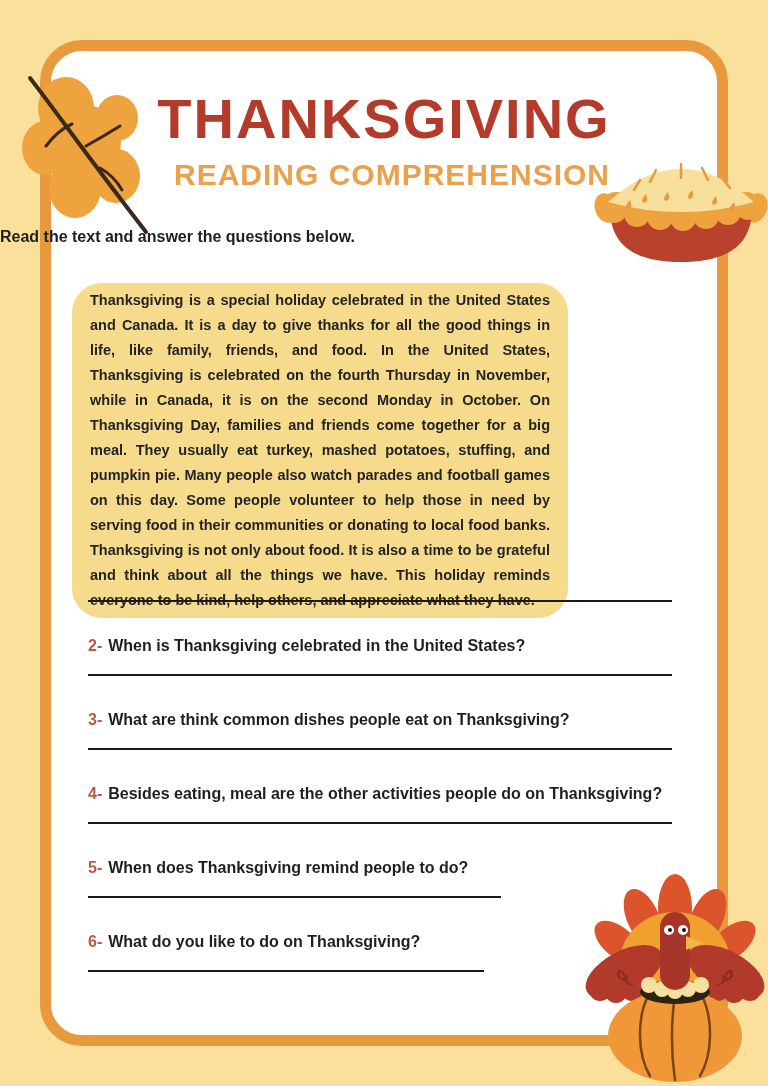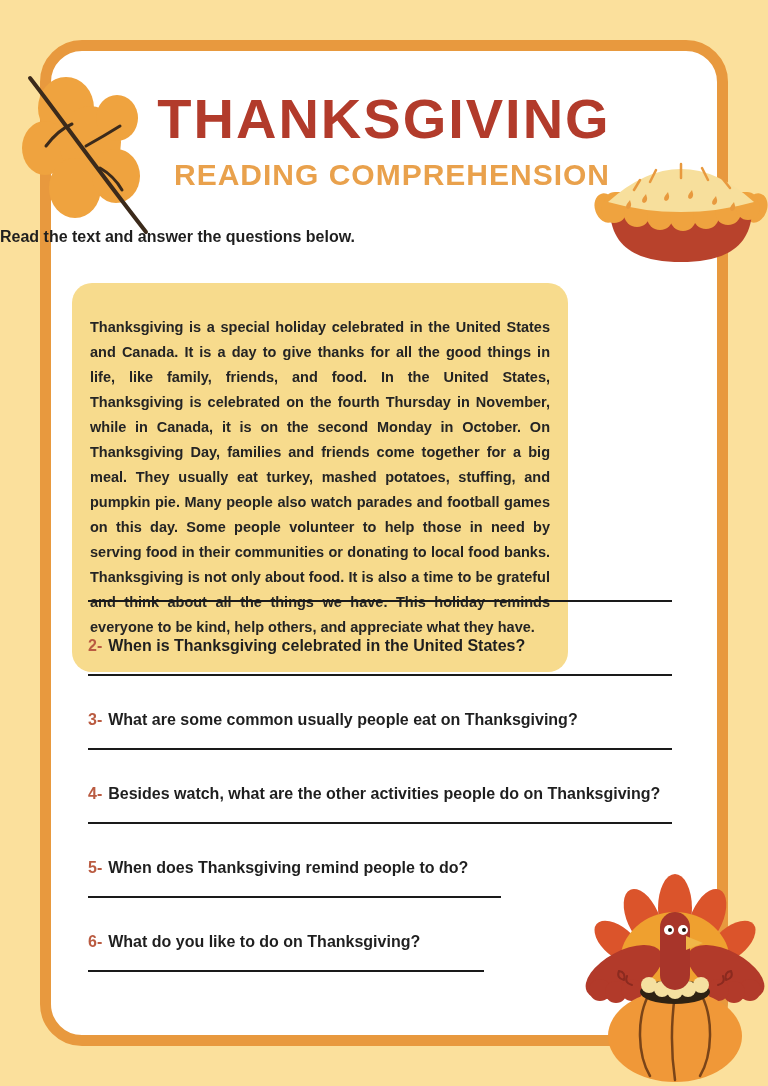--- a/index.html
+++ b/index.html
@@ -55,22 +55,22 @@
     font-weight: 600;
     color: #1F1F1F;
     z-index: 3;
   }
   .passage {
     position: absolute;
     left: 72px; top: 283px;
     width: 496px;
     min-height: 296px;
     background: #F7DB8D;
-    border-radius: 20px;
-    padding: 32px 18px;
+    border-radius: 30px;
+    padding: 5px 18px;
     z-index: 3;
   }
   .passage p {
     font-size: 14.5px;
     line-height: 25px;
     font-weight: 600;
     color: #242424;
     text-align: justify;
   }
   .questions {
@@ -124,26 +124,26 @@
     <div class="question">
       <div class="answer-line"></div>
     </div>
 
     <div class="question">
       <p class="q-row"><span class="q-num">2-</span><span>When is Thanksgiving celebrated in the United States?</span></p>
       <div class="answer-line"></div>
     </div>
 
     <div class="question">
-      <p class="q-row"><span class="q-num">3-</span><span>What are some common usually people eat on Thanksgiving?</span></p>
-      <div class="answer-line"></div>
-    </div>
-
-    <div class="question">
-      <p class="q-row"><span class="q-num">4-</span><span>Besides watch, what are the other activities people do on Thanksgiving?</span></p>
+      <p class="q-row"><span class="q-num">3-</span><span>What are think common dishes people eat on Thanksgiving?</span></p>
+      <div class="answer-line"></div>
+    </div>
+
+    <div class="question">
+      <p class="q-row"><span class="q-num">4-</span><span>Besides eating, meal are the other activities people do on Thanksgiving?</span></p>
       <div class="answer-line"></div>
     </div>
 
     <div class="question">
       <p class="q-row"><span class="q-num">5-</span><span>When does Thanksgiving remind people to do?</span></p>
       <div class="answer-line short-5"></div>
     </div>
 
     <div class="question">
       <p class="q-row"><span class="q-num">6-</span><span>What do you like to do on Thanksgiving?</span></p>

